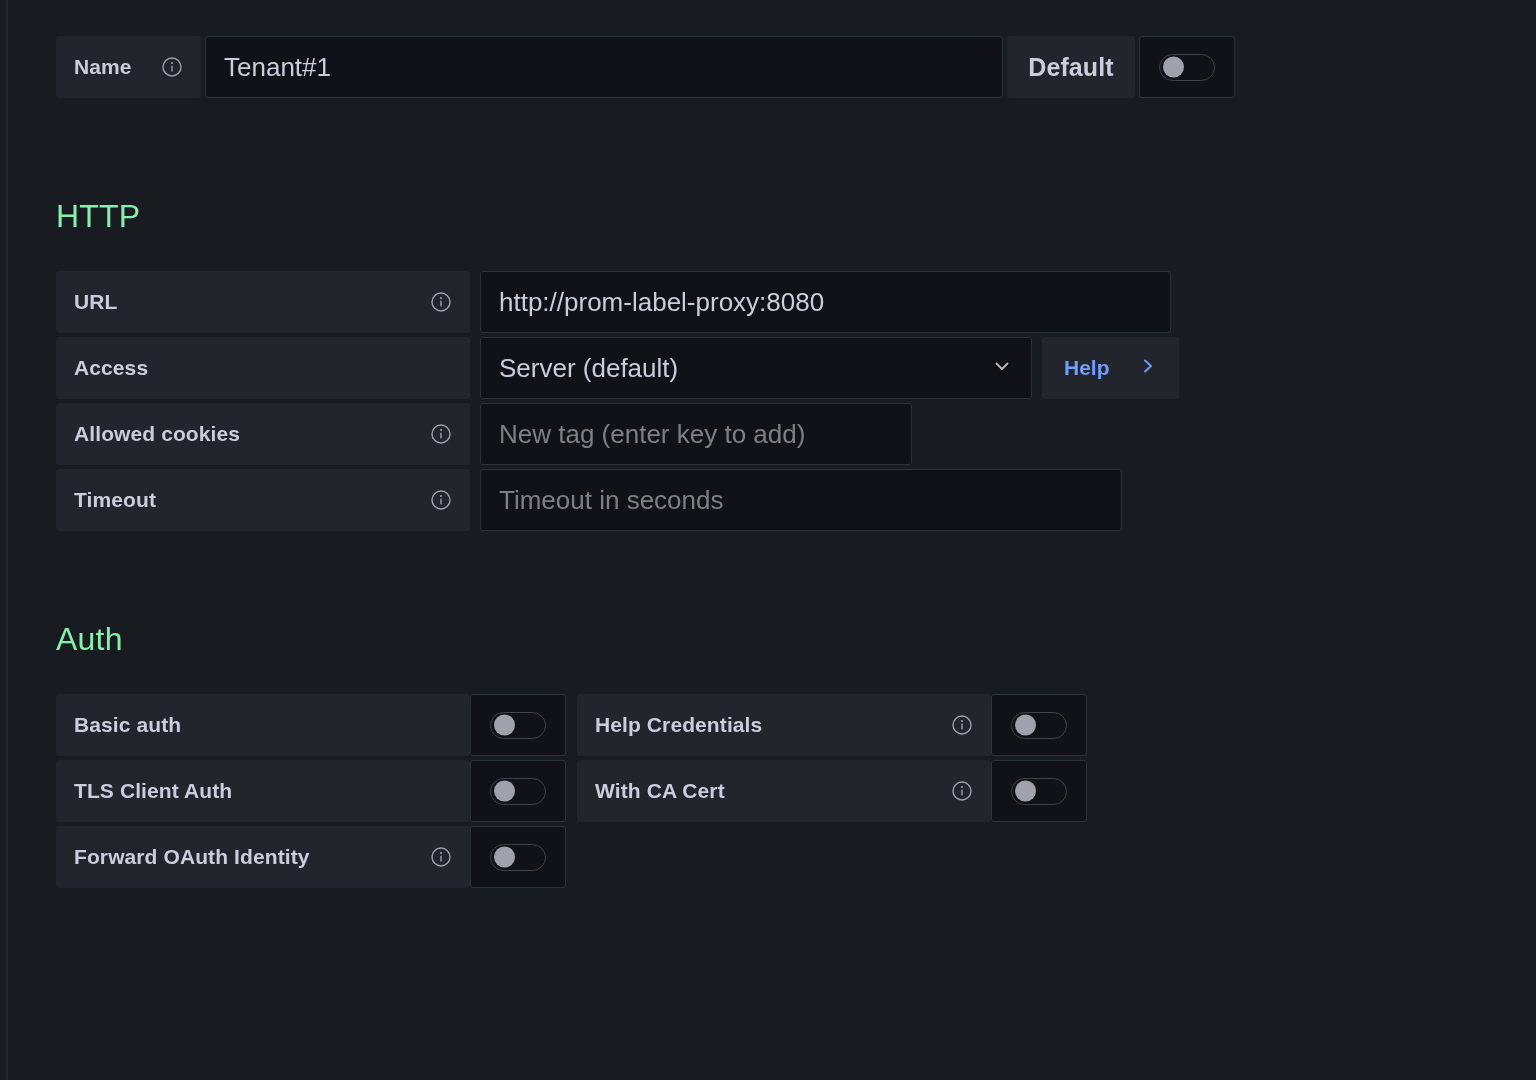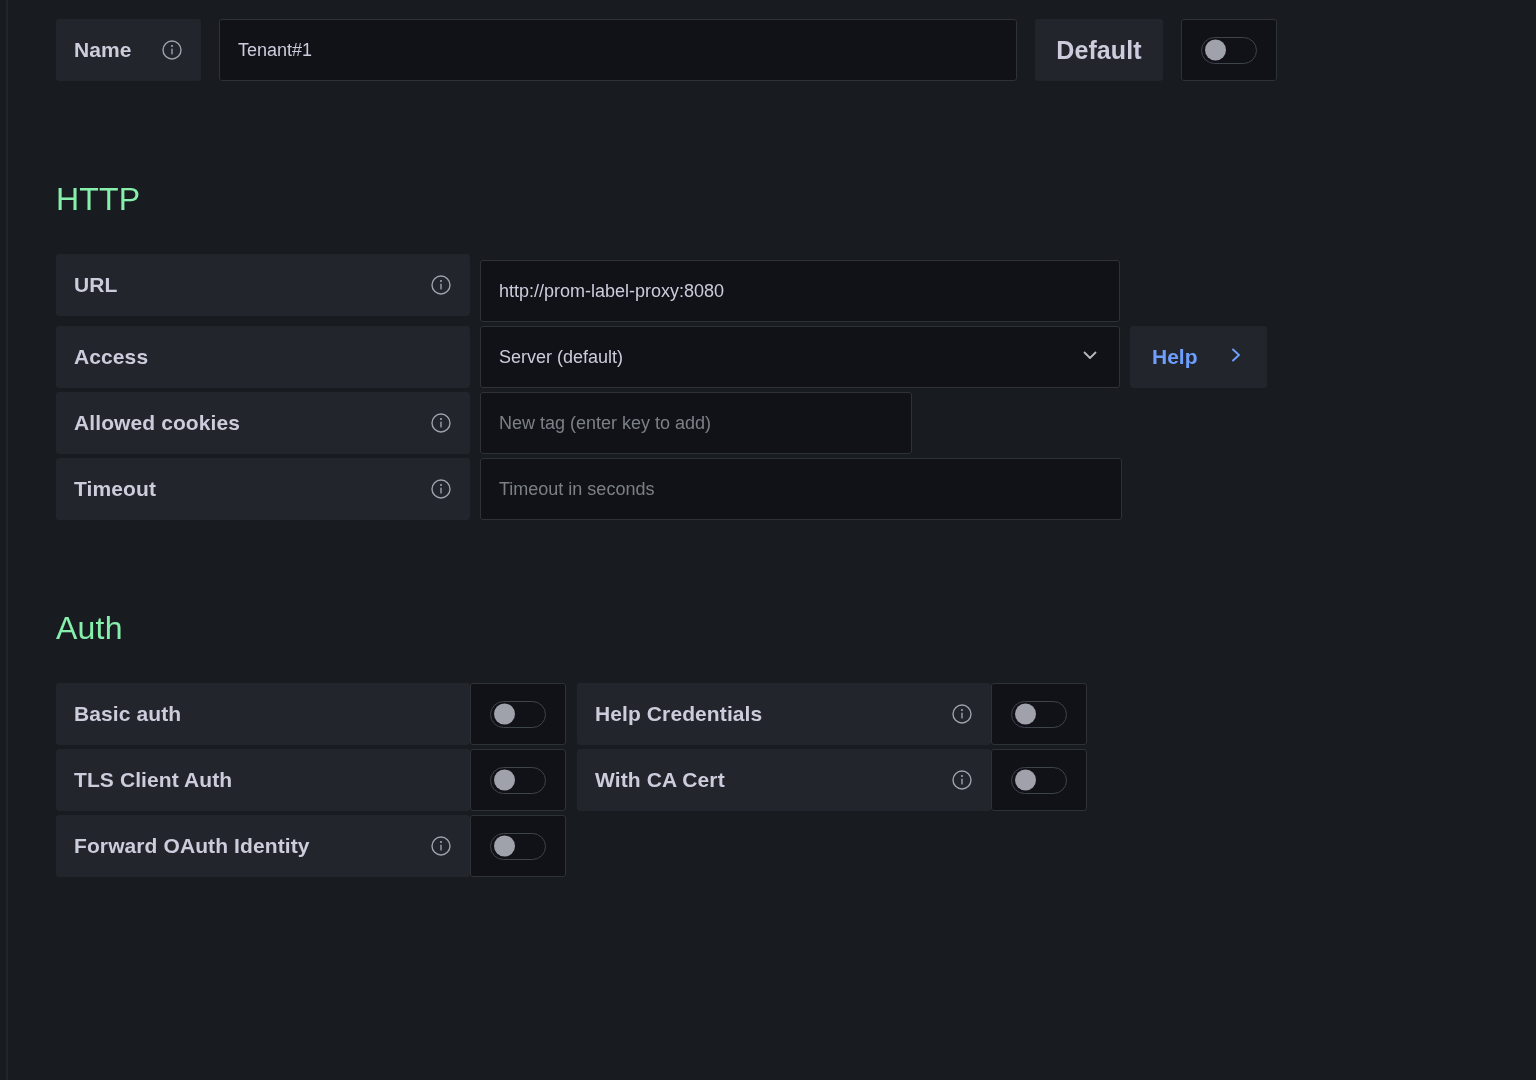--- a/index.html
+++ b/index.html
@@ -74,21 +74,21 @@
 
   .field {
     background: #111217;
     border: 1px solid #2c3235;
     border-radius: 3px;
     height: 62px;
     display: flex;
     align-items: center;
     padding: 0 18px;
     color: #ccccdc;
-    font-size: 18px;
+    font-size: 26px;
     flex: none;
   }
   .field.placeholder { color: #7b8087; }
 
   .select-field {
     justify-content: space-between;
   }
   .chev-down { flex: none; margin-left: 14px; }
 
   
@@ -116,40 +116,40 @@
     top: 50%;
     left: 3px;
     transform: translateY(-50%);
     width: 21px;
     height: 21px;
     border-radius: 50%;
     background: #9fa1ab;
   }
 
   
-  .name-row { display: flex; gap: 18px; padding-top: 19px; }
+  .name-row { display: flex; gap: 4px; padding-top: 36px; }
   .name-label { width: 145px; }
   .name-input { width: 798px; }
   .default-label { width: 128px; justify-content: center; }
   .default-label .lbl { font-size: 25px; }
 
   
   .section-title {
     color: #86efac;
     font-size: 32px;
     font-weight: normal;
     letter-spacing: .2px;
   }
   .http-title { margin-top: 100px; margin-bottom: 36px; }
   .auth-title { margin-top: 90px; margin-bottom: 36px; }
 
   
   .http-label { width: 414px; }
-  .url-input { width: 640px; margin-top: 6px; }
-  .access-select { width: 640px; }
+  .url-input { width: 691px; }
+  .access-select { width: 552px; }
   .cookies-input { width: 432px; }
   .timeout-input { width: 642px; }
 
   .help-btn {
     background: #22252b;
     border-radius: 3px;
     height: 62px;
     padding: 0 22px;
     display: flex;
     align-items: center;

